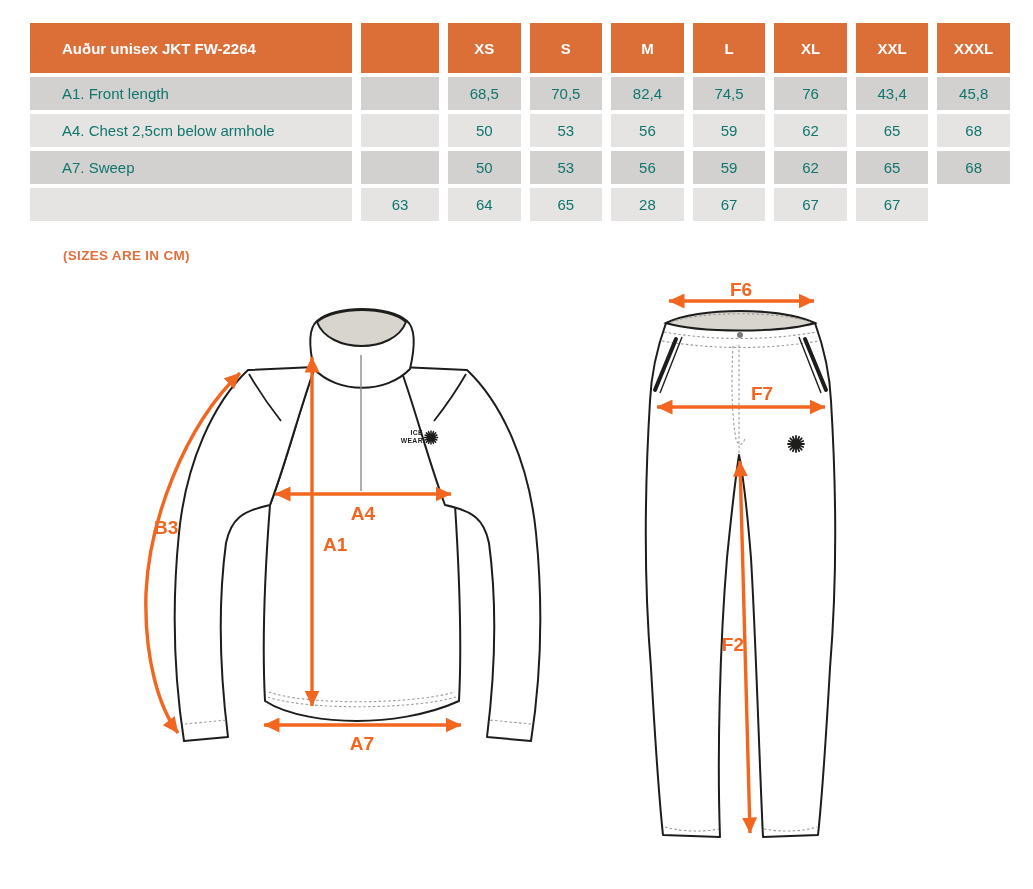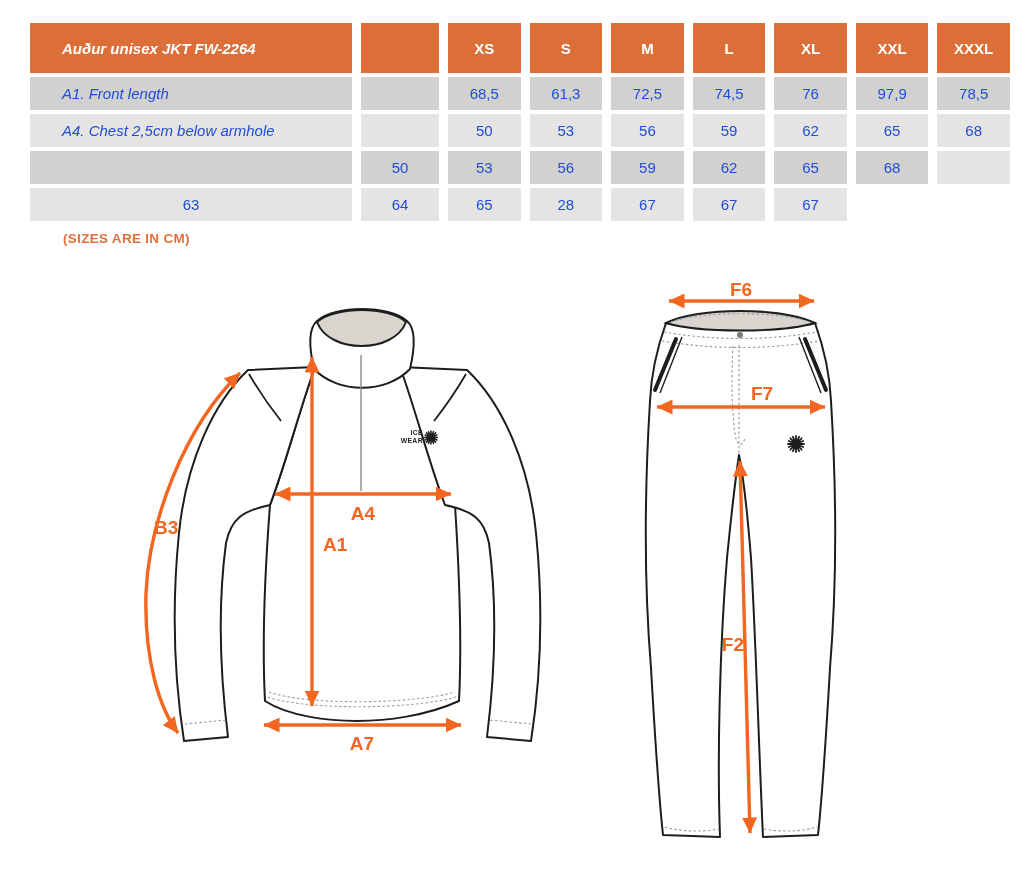--- a/index.html
+++ b/index.html
@@ -4,27 +4,27 @@
 <style>
   html,body{margin:0;padding:0;background:#fff;}
   .page{position:relative;width:1033px;height:889px;background:#ffffff;
         font-family:"Liberation Sans",sans-serif;overflow:hidden;}
   
   .size-table{position:absolute;left:30px;top:23px;width:980px;display:grid;
       grid-template-columns:322px 78px repeat(7,1fr);
       grid-template-rows:50px repeat(4,33px);
       column-gap:9px;row-gap:4px;}
   .cell{display:flex;align-items:center;justify-content:center;
-        font-size:15px;color:#1d4ed8;white-space:nowrap;}
+        font-size:15px;color:#0f766e;white-space:nowrap;}
   .cell.head{background:#DC6E38;color:#ffffff;font-weight:bold;}
-  .cell.label{justify-content:flex-start;padding-left:32px;font-style:italic;}
+  .cell.label{justify-content:flex-start;padding-left:32px;}
   .rdark{background:#D2D1CF;}
   .rlight{background:#E5E4E2;}
   
-  .note{position:absolute;left:63px;top:231px;font-size:13.5px;font-weight:bold;
+  .note{position:absolute;left:63px;top:248px;font-size:13.5px;font-weight:bold;
         color:#E2703C;letter-spacing:.3px;}
   
   svg.diagram{position:absolute;}
   .jacket{left:128px;top:293px;}
   .pants{left:628px;top:283px;}
   .garm{fill:#ffffff;stroke:#1d1d1b;stroke-width:2;stroke-linejoin:round;}
   .seam{fill:none;stroke:#1d1d1b;stroke-width:1.8;}
   .grayfill{fill:#D8D4CE;stroke:#1d1d1b;stroke-width:2;}
   .stitch{fill:none;stroke:#9a9a98;stroke-width:1.1;stroke-dasharray:2.5 2.3;}
   .zip{stroke:#8a8a88;stroke-width:1.4;}
@@ -50,37 +50,38 @@
     <div class="cell head">S</div>
     <div class="cell head">M</div>
     <div class="cell head">L</div>
     <div class="cell head">XL</div>
     <div class="cell head">XXL</div>
     <div class="cell head">XXXL</div>
 
     <div class="cell rdark label">A1. Front length</div>
     <div class="cell rdark"></div>
     <div class="cell rdark">68,5</div>
-    <div class="cell rdark">61,3</div>
-    <div class="cell rdark">72,5</div>
+    <div class="cell rdark">70,5</div>
+    <div class="cell rdark">82,4</div>
     <div class="cell rdark">74,5</div>
     <div class="cell rdark">76</div>
-    <div class="cell rdark">97,9</div>
-    <div class="cell rdark">78,5</div>
+    <div class="cell rdark">43,4</div>
+    <div class="cell rdark">45,8</div>
 
     <div class="cell rlight label">A4. Chest 2,5cm below armhole</div>
     <div class="cell rlight"></div>
     <div class="cell rlight">50</div>
     <div class="cell rlight">53</div>
     <div class="cell rlight">56</div>
     <div class="cell rlight">59</div>
     <div class="cell rlight">62</div>
     <div class="cell rlight">65</div>
     <div class="cell rlight">68</div>
 
+    <div class="cell rdark label">A7. Sweep</div>
     <div class="cell rdark"></div>
     <div class="cell rdark">50</div>
     <div class="cell rdark">53</div>
     <div class="cell rdark">56</div>
     <div class="cell rdark">59</div>
     <div class="cell rdark">62</div>
     <div class="cell rdark">65</div>
     <div class="cell rdark">68</div>
 
     <div class="cell rlight"></div>

